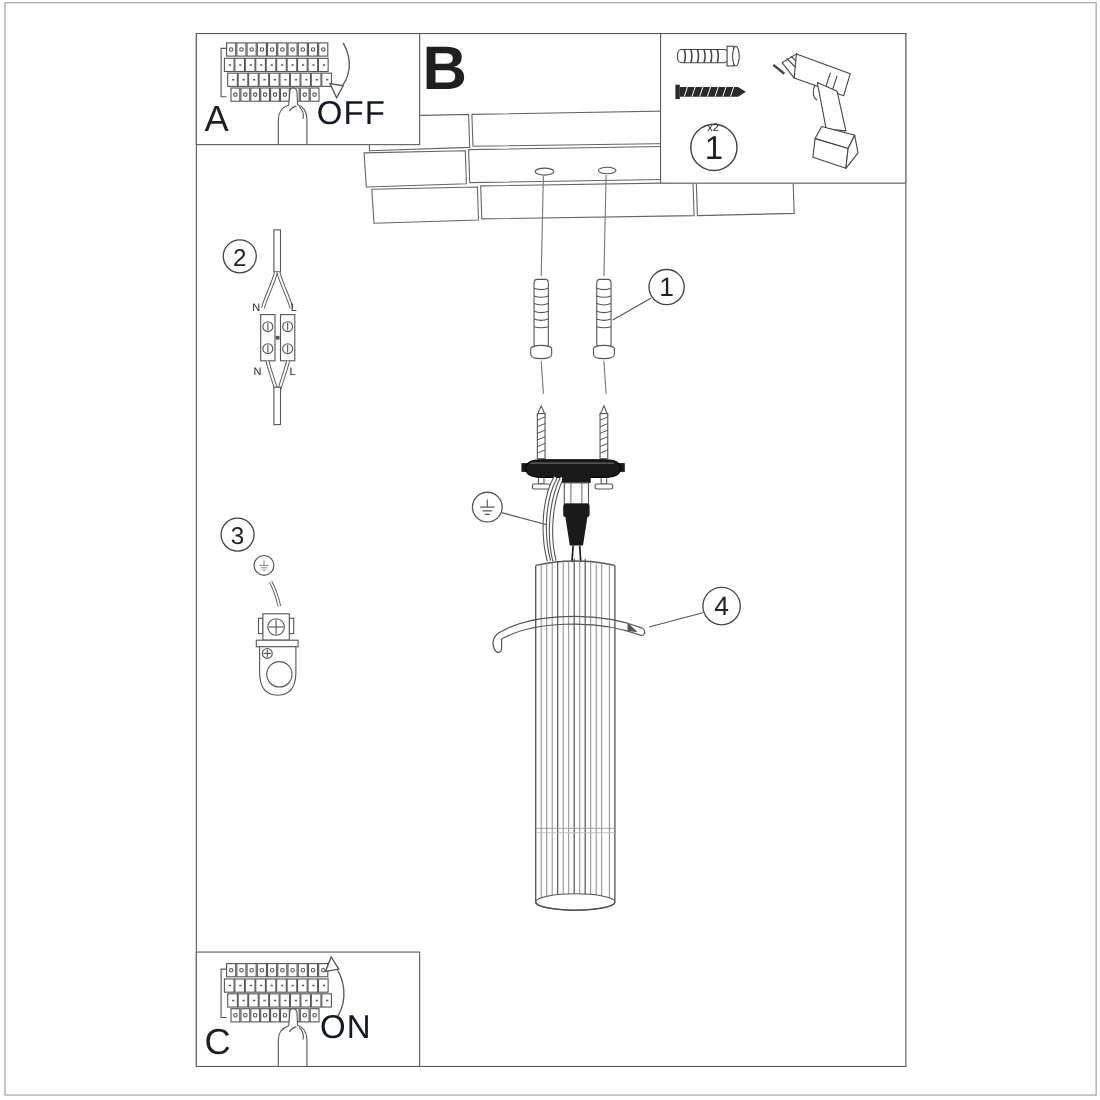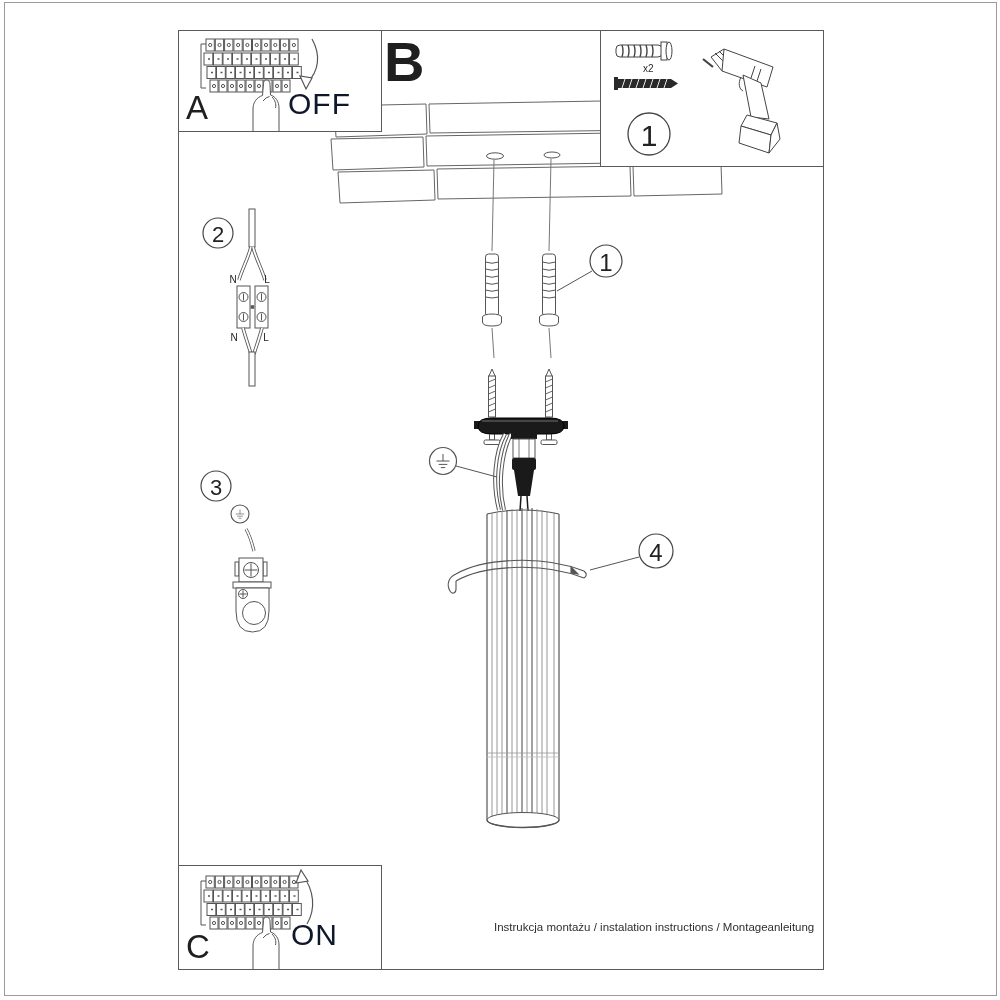--- a/index.html
+++ b/index.html
@@ -7,21 +7,21 @@
   .abs{position:absolute;}
   .outer-border{left:4px;top:2px;width:991px;height:992px;border:1px solid #9a9a9a;}
   .main-frame{left:178px;top:30px;width:644px;height:938px;border:1px solid #5a5a5a;}
   .inset-box{background:#fff;border:1px solid #5a5a5a;overflow:hidden;}
   .box-a{left:178px;top:30px;width:202px;height:100px;}
   .box-kit{left:600px;top:30px;width:222px;height:135px;}
   .box-c{left:178px;top:865px;width:202px;height:103px;}
   .big-letter{font-size:33px;color:#1f1f1f;line-height:1;}
   .letter-b{left:384px;top:34px;font-size:56px;font-weight:700;line-height:1;color:#1f1f1f;}
   .switch-label{font-size:30px;letter-spacing:1px;color:#0f172a;line-height:1;}
-  .qty-label{font-size:10px;color:#2a2a2a;line-height:1;}
+  .qty-label{font-size:10px;color:#2a2a2a;line-height:1;margin-top:48px;}
   .footer{left:494px;top:919px;width:340px;font-size:11.5px;line-height:17px;color:#2e2e2e;}
   svg{display:block;}
   svg text{font-family:"Liberation Sans",sans-serif;fill:#222;}
   .diagram-svg{left:0;top:0;}
 </style>
 </head>
 <body>
 
 <svg width="0" height="0" style="position:absolute" aria-hidden="true">
   <defs>
@@ -375,14 +375,13 @@
     <g stroke="#555" fill="#fff" stroke-width="1.2">
       <path d="M128,58 C137,43 135,24 124,10" fill="none"></path>
       <polygon points="117,17 122,4 129,15"></polygon>
     </g>
   </svg>
   <div class="abs big-letter" style="left:7px;top:64px">C</div>
   <div class="abs switch-label" style="left:112px;top:54px">ON</div>
 </div>
 
 <div class="abs footer">
-  <div>Instrukcja montażu / instalation instructions / Montageanleitung</div>
 </div>
 
 </body></html>

